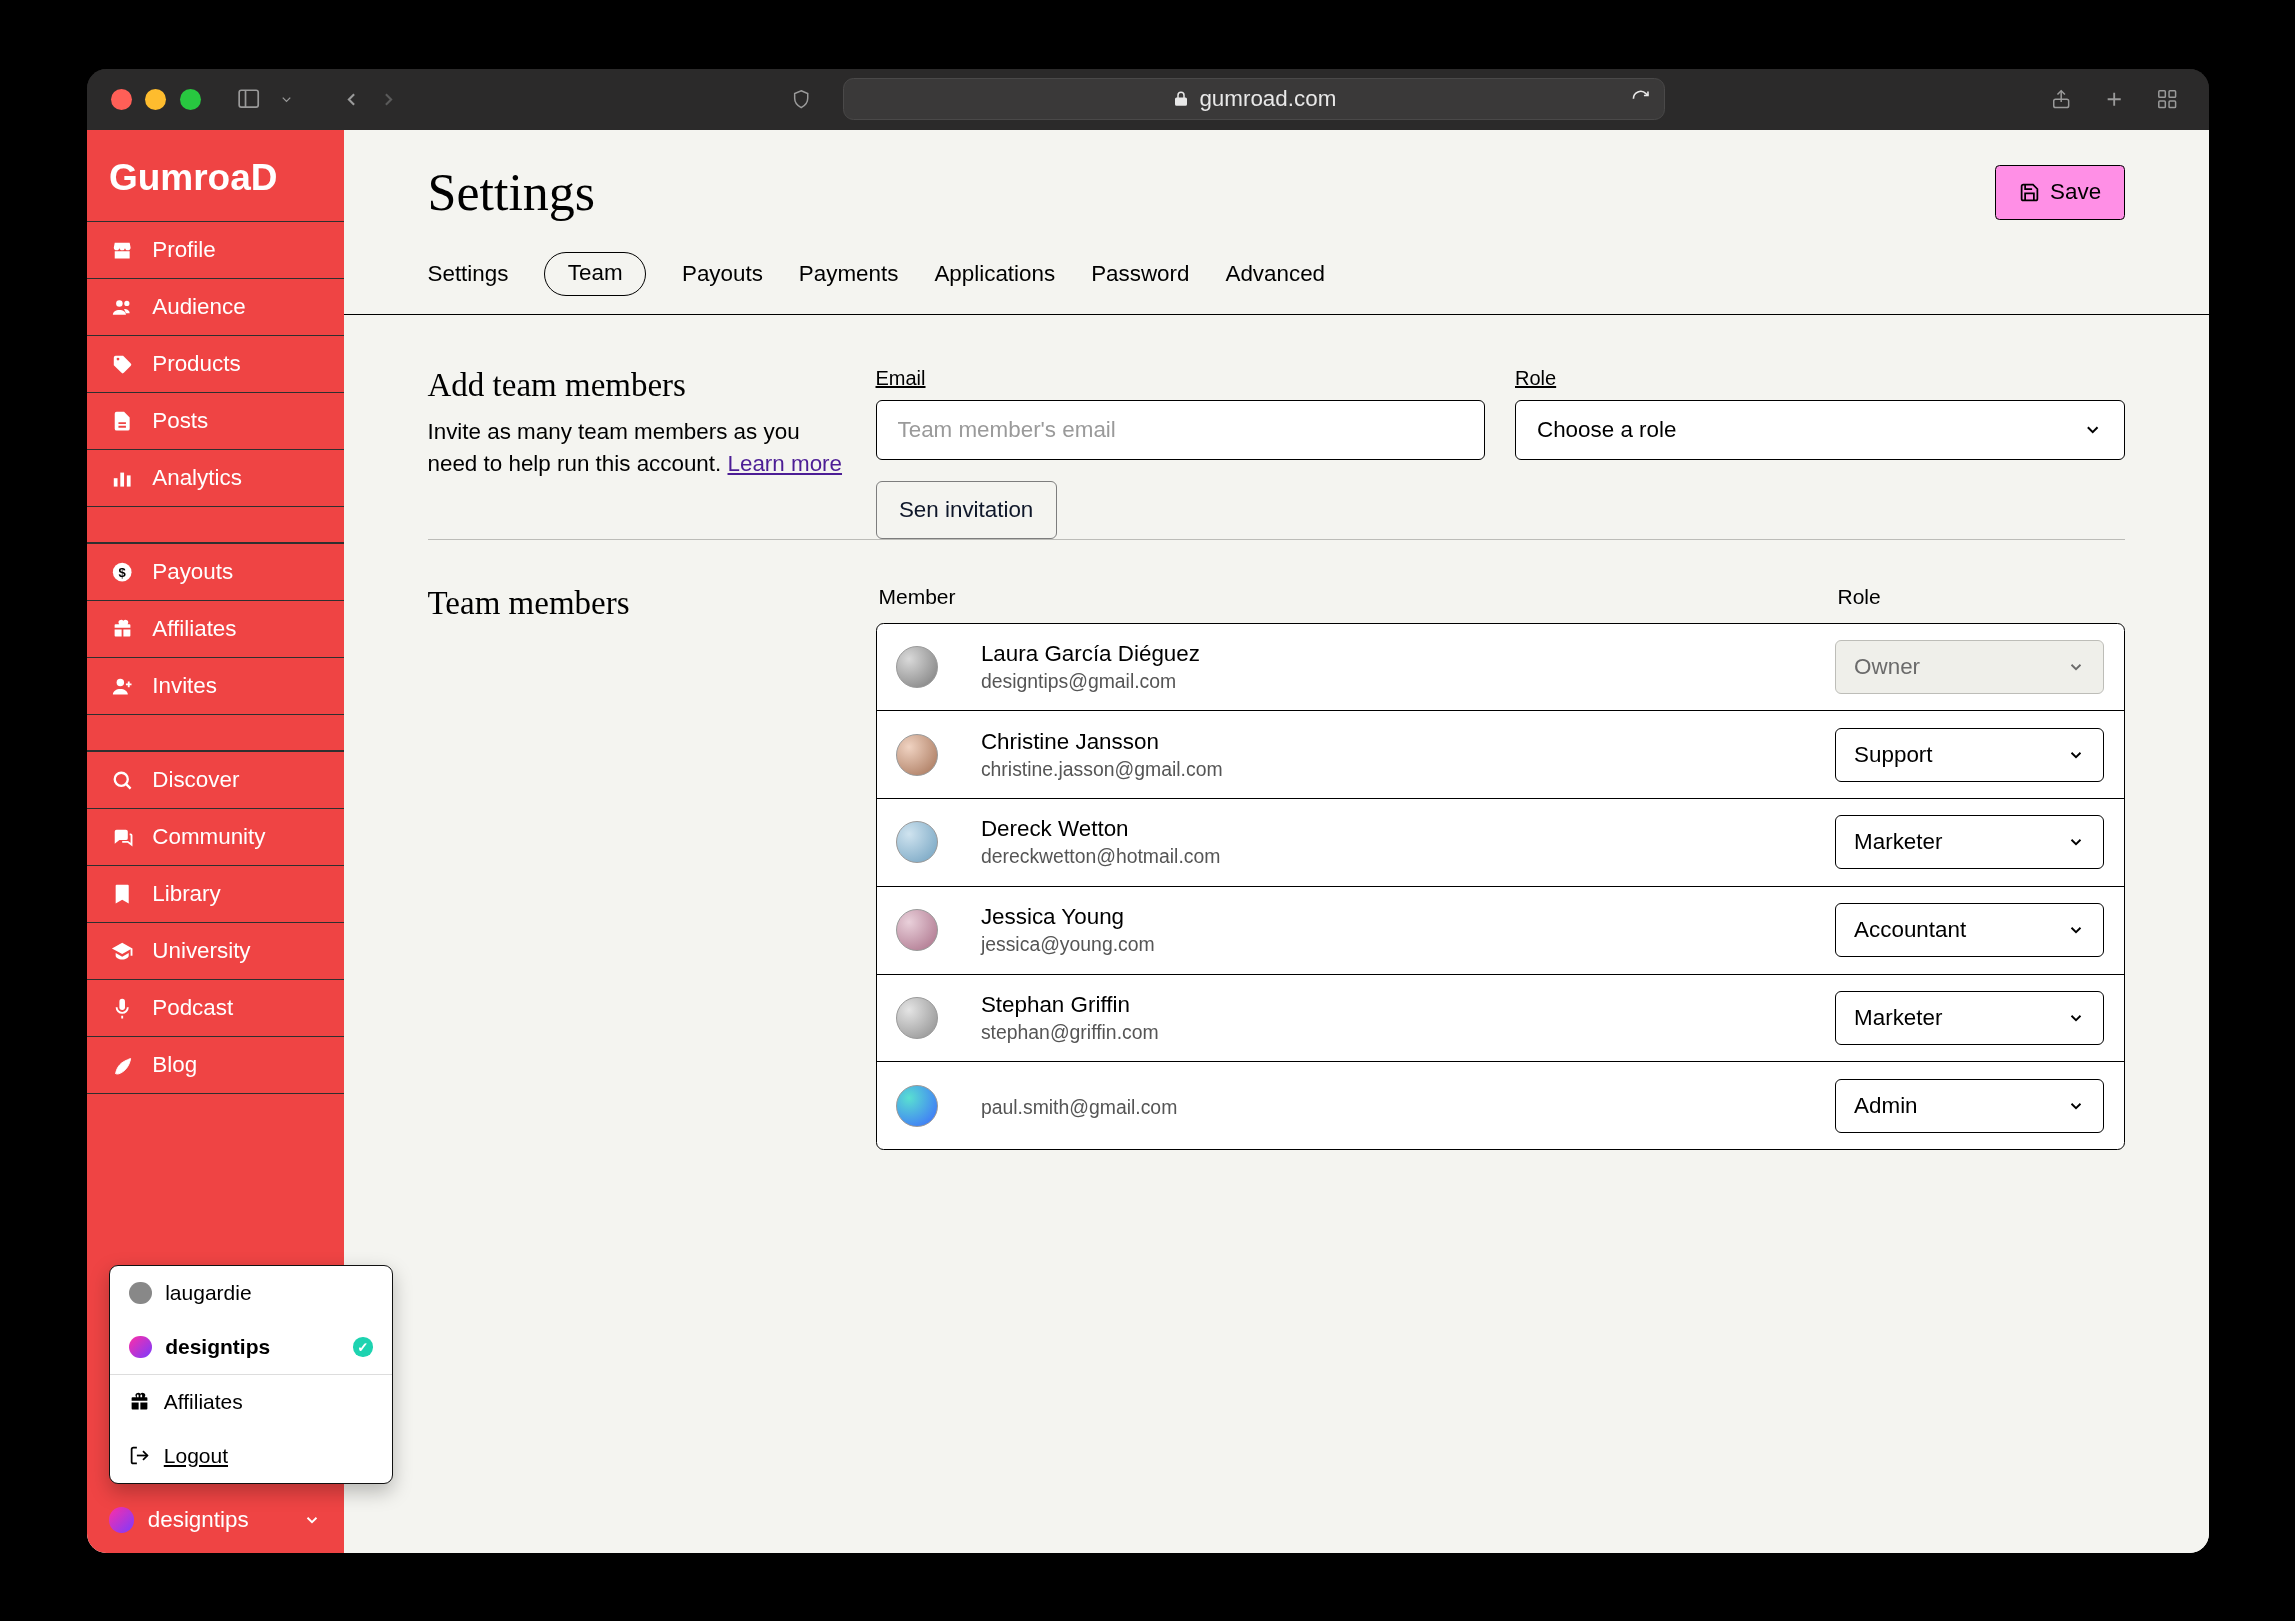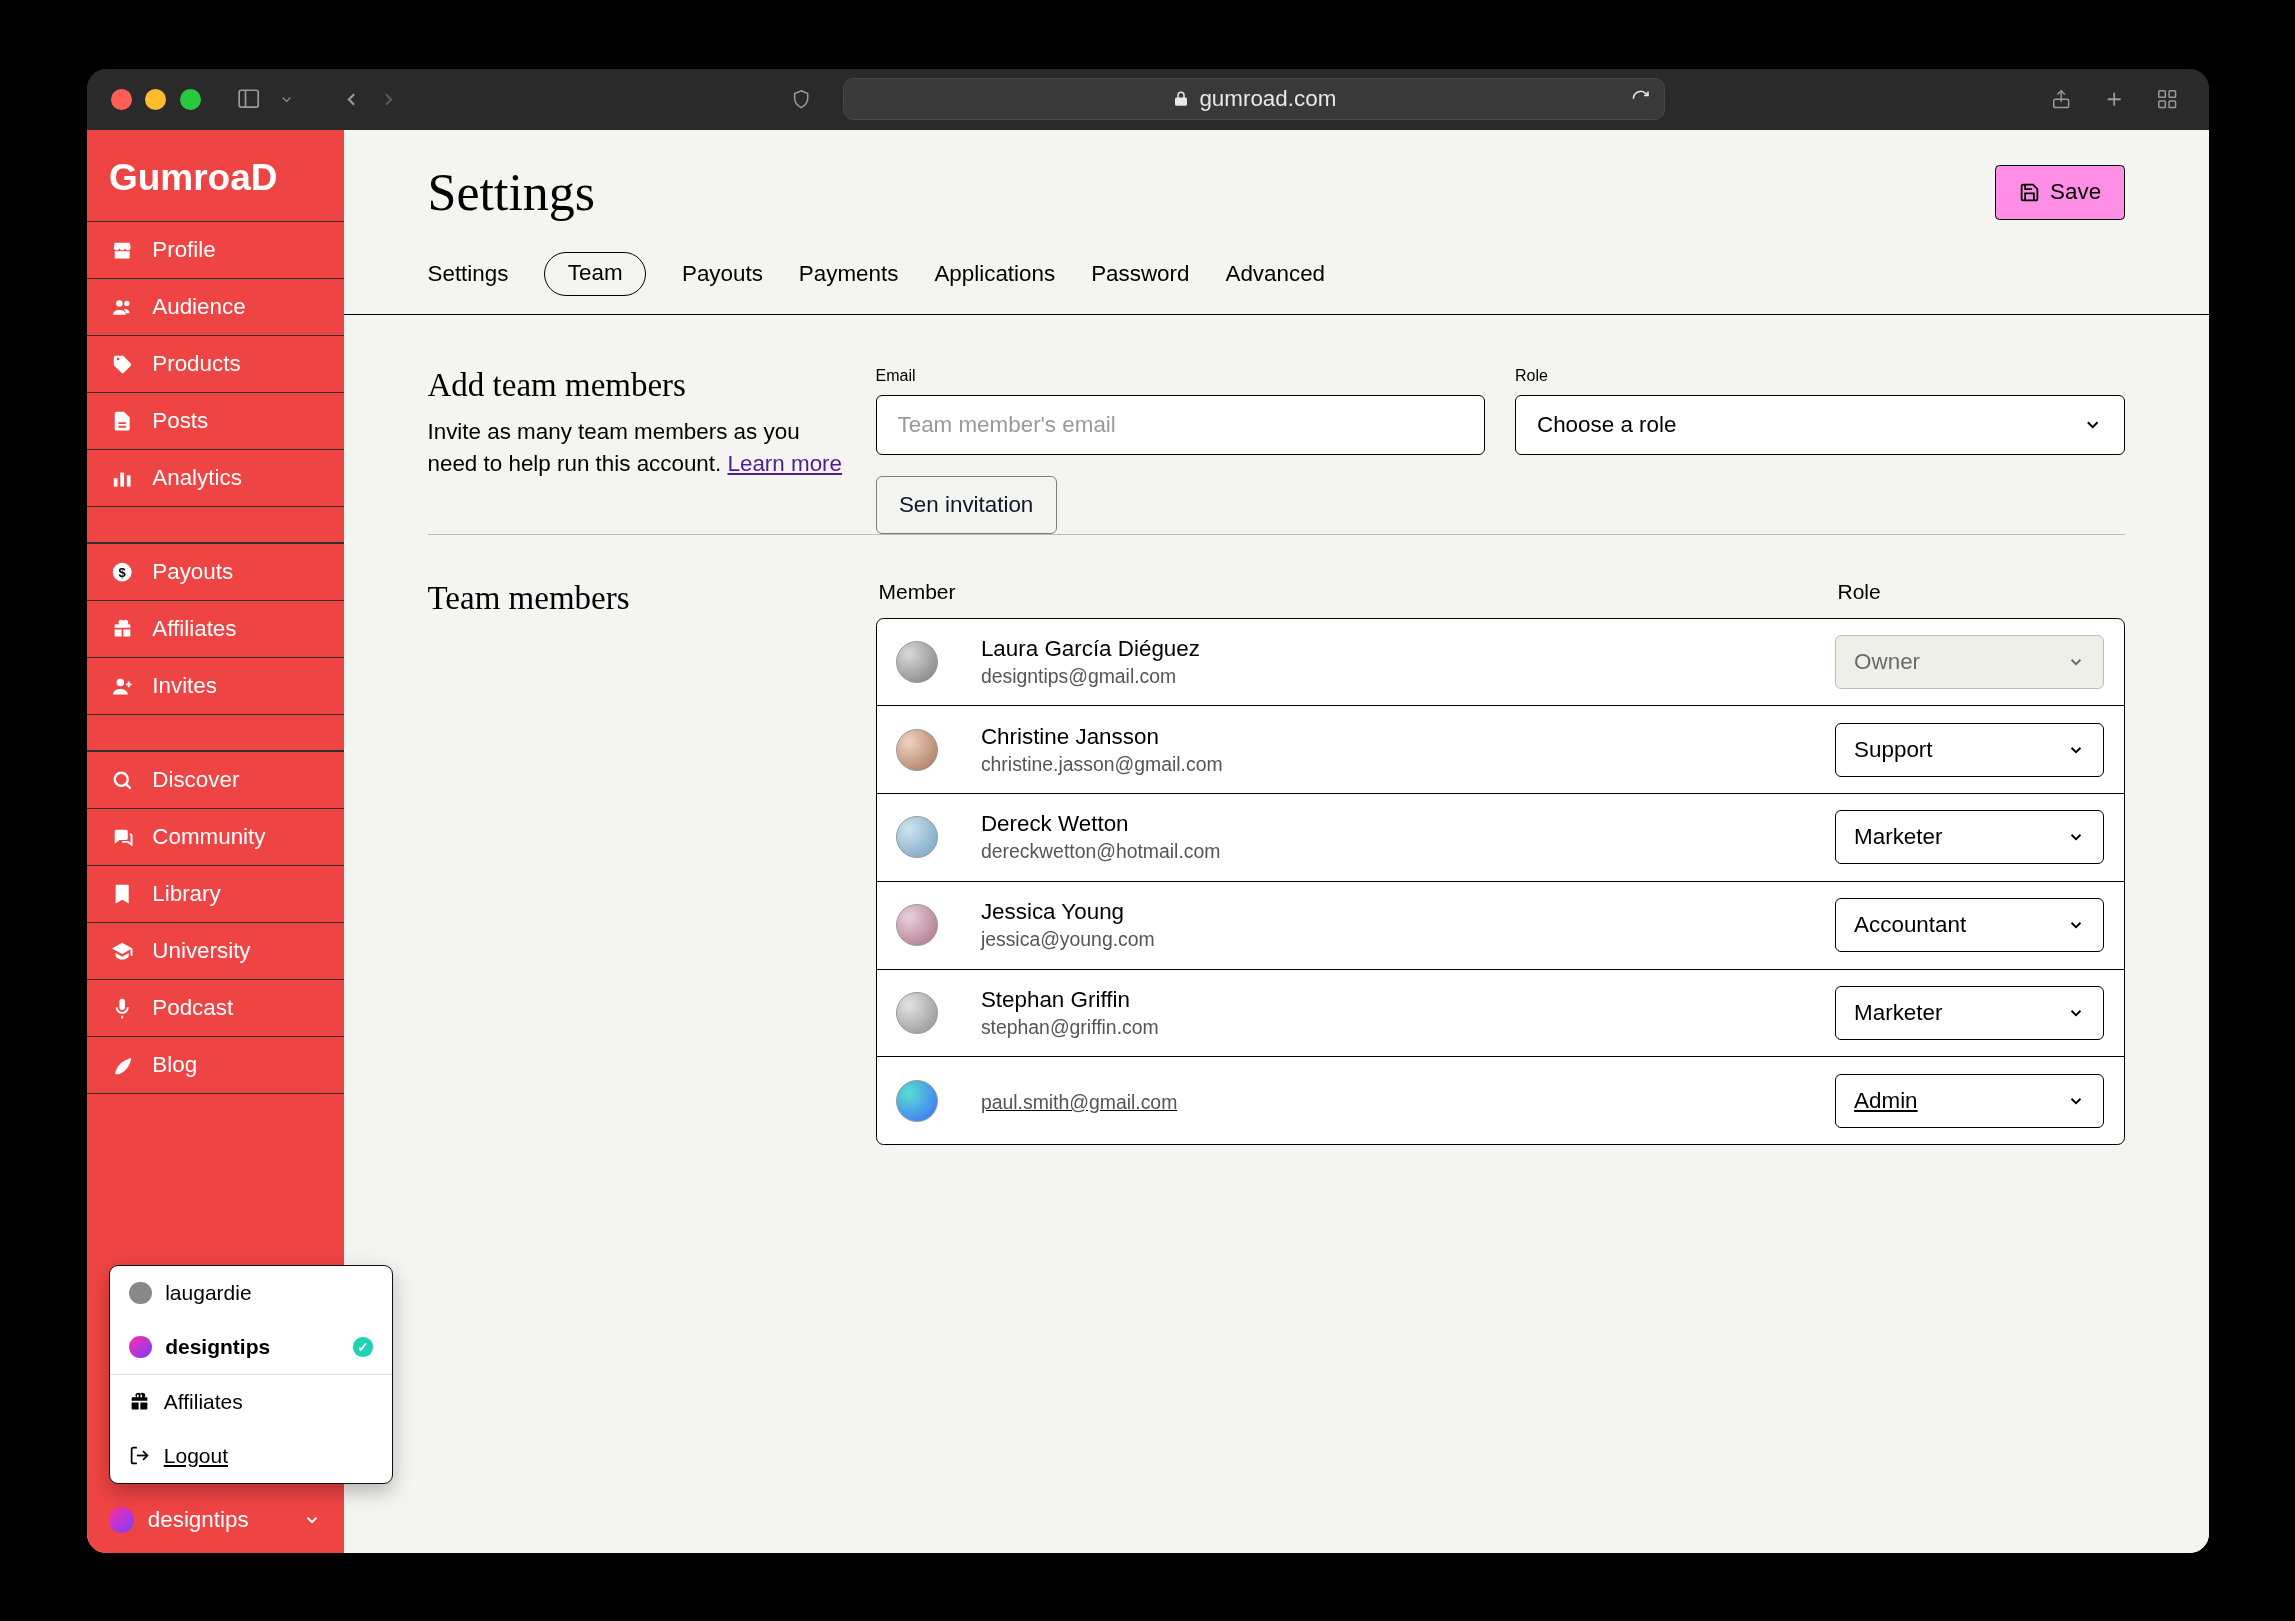--- a/index.html
+++ b/index.html
@@ -177,21 +177,21 @@
     grid-template-columns: 418px 1fr;
     gap: 30px;
   }
   .section.border { border-bottom:0.7px solid #bcbcb8; margin-bottom:45px;}
   .sec-title { font-size:33px; font-weight:500; font-family: Georgia,'Times New Roman',serif; margin-bottom:12px;}
   .sec-desc { font-size:22.4px; line-height:1.45; }
   .sec-desc a { color:#4c1d95; text-decoration:underline;}
 
   .form-row { display:flex; gap:30px;}
   .field { flex:1; display:flex; flex-direction:column; gap:10.5px;}
-  .field label { font-size:16px;}
+  .field label { font-size:20px;text-decoration:underline;}
   .input, .select {
     height:60px;
     border:1.5px solid #000;
     background:#fff;
     padding:0 21px;
     font-size:22.4px;
     border-radius:6px;
   }
   .input::placeholder { color:#9a9a9a;}
   .select { display:flex; align-items:center; justify-content:space-between; cursor:pointer;text-align:right;}
@@ -223,21 +223,21 @@
     overflow:hidden;
   }
   .mrow {
     display:grid;
     grid-template-columns: 67px 1fr 269px;
     align-items:center;
     gap:18px;
     padding:16.4px 19.4px;
     border-bottom:0.7px solid #000;
   }
-  .mrow:last-child { border-bottom:none;text-decoration:underline;}
+  .mrow:last-child { border-bottom:none;}
   .mavatar {
     width:42px; height:42px; border-radius:50%;
     background:#bbb center/cover;
     border:0.7px solid #999;
   }
   .minfo .mname { font-size:22.4px; }
   .minfo .memail { font-size:19.4px; color:#555; margin-top:3px;}
   .role-sel {
     height:54px;
     border:1.5px solid #000;

